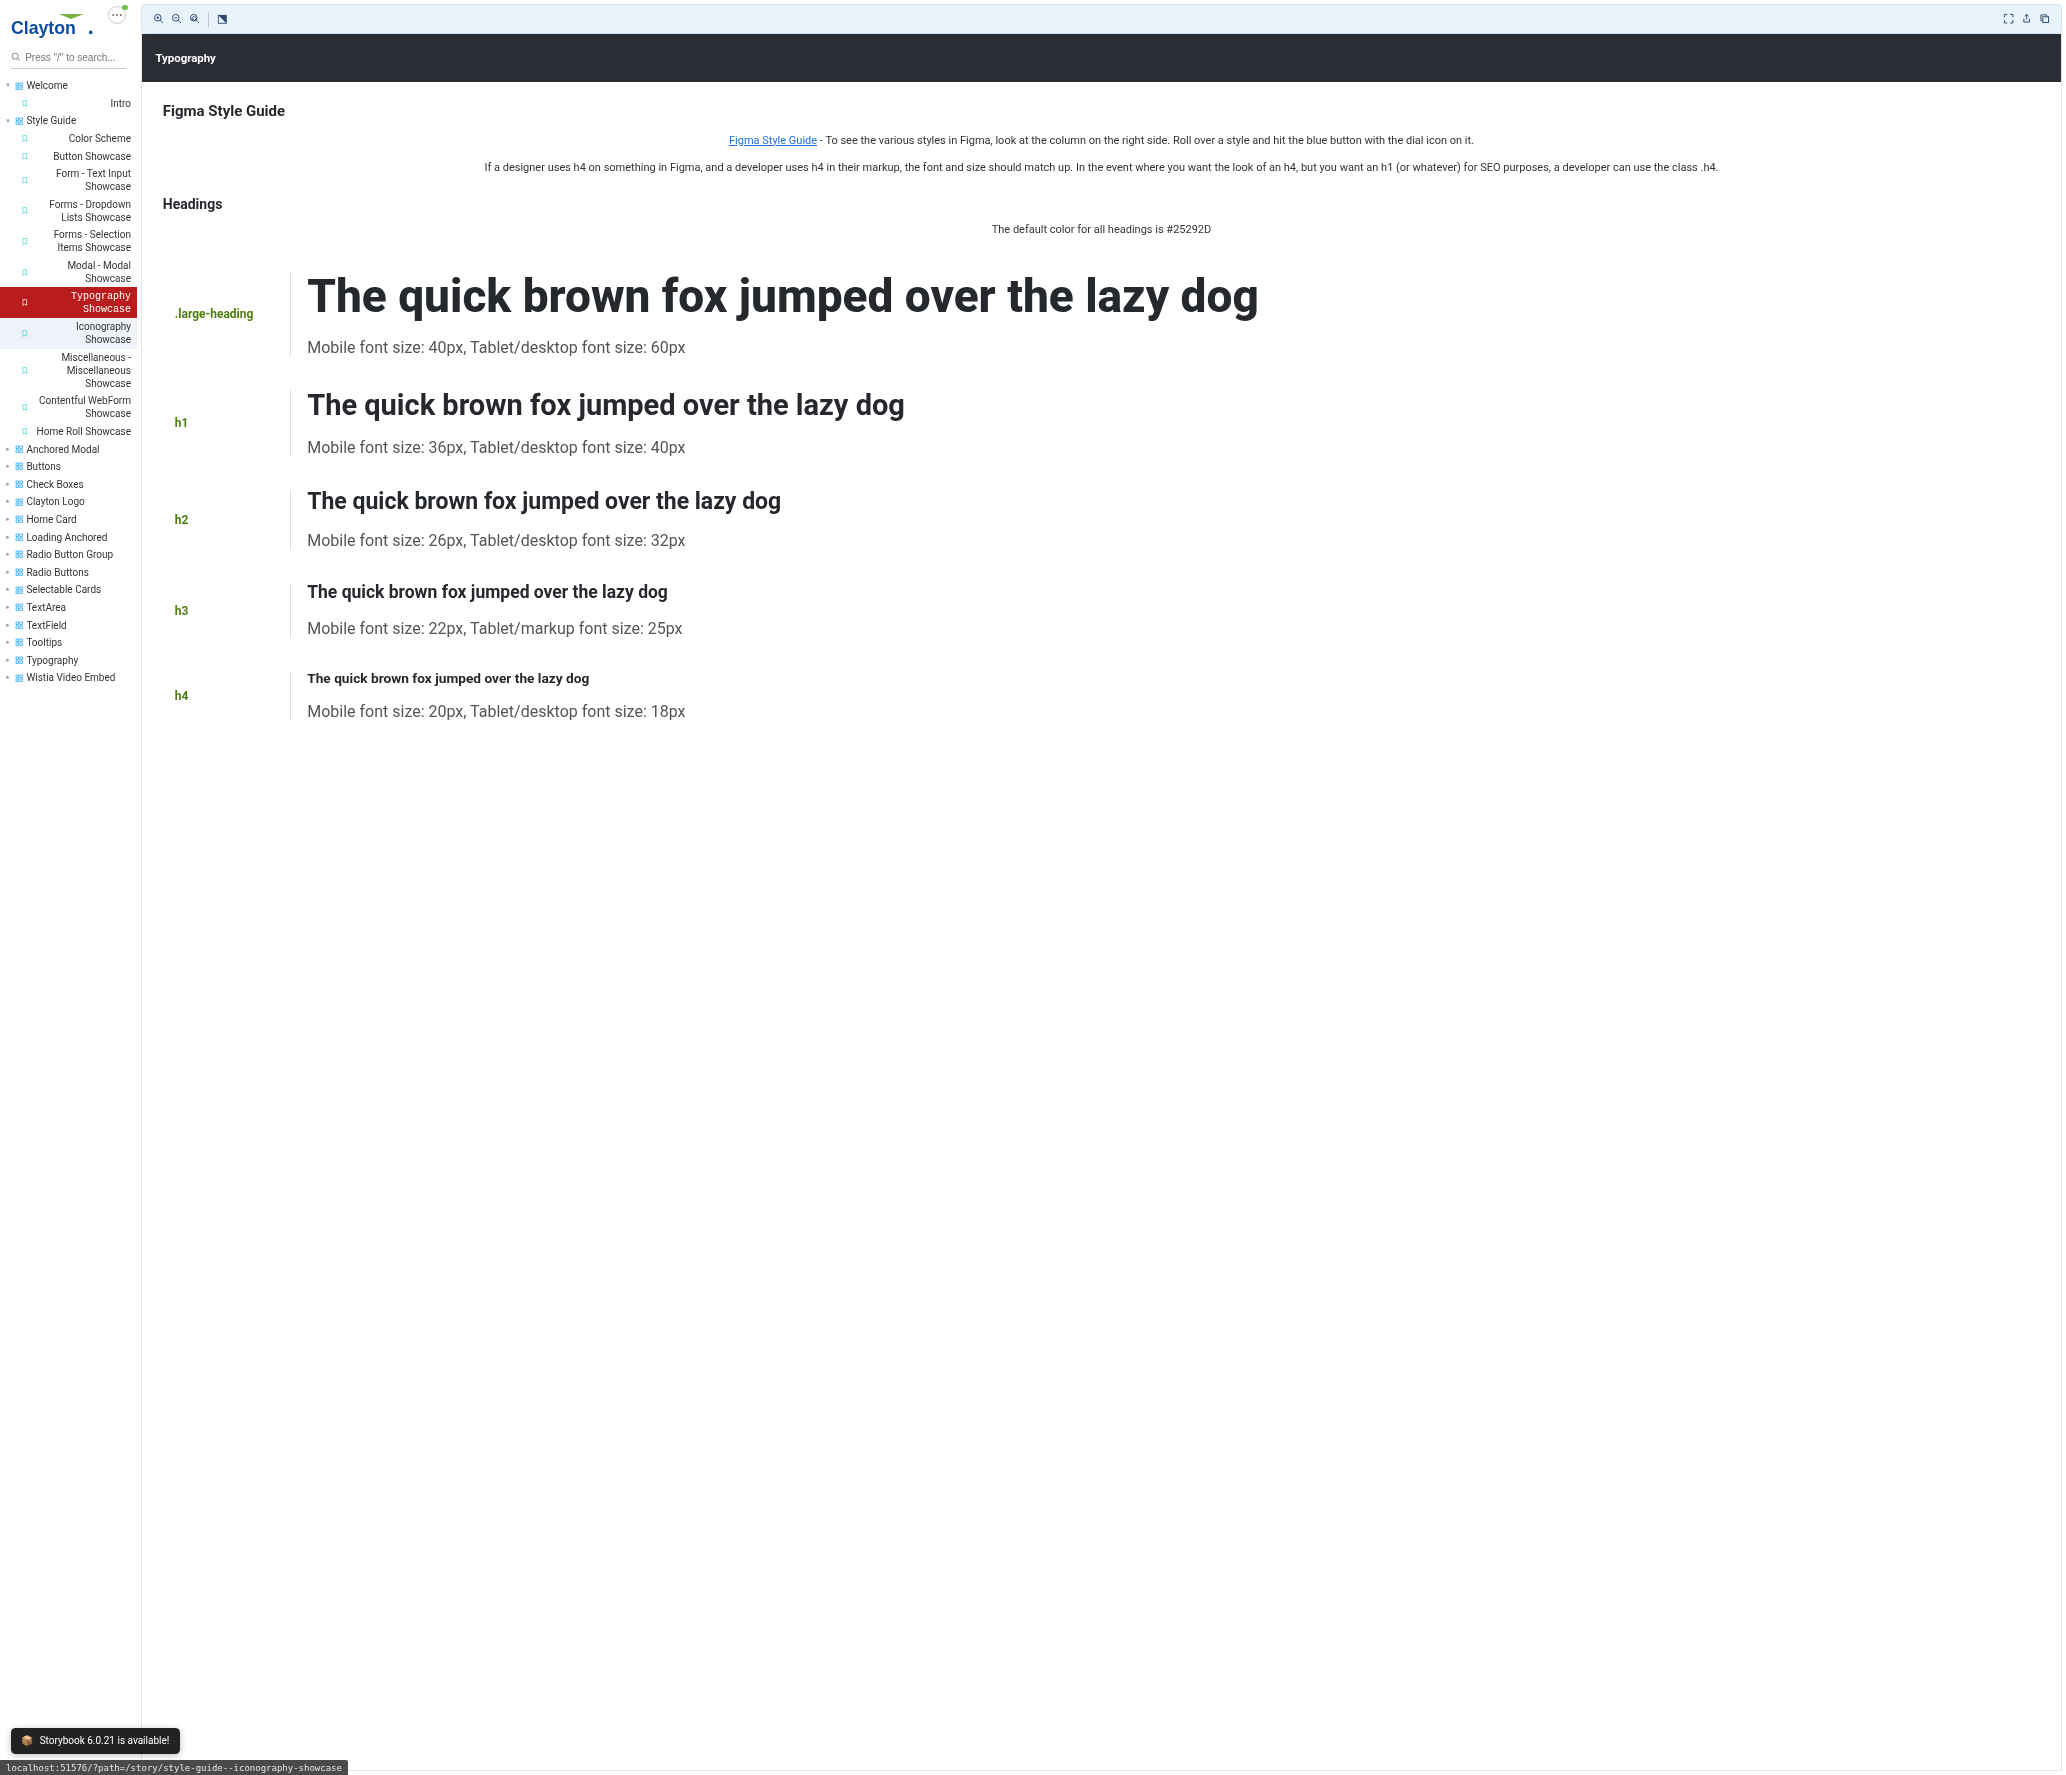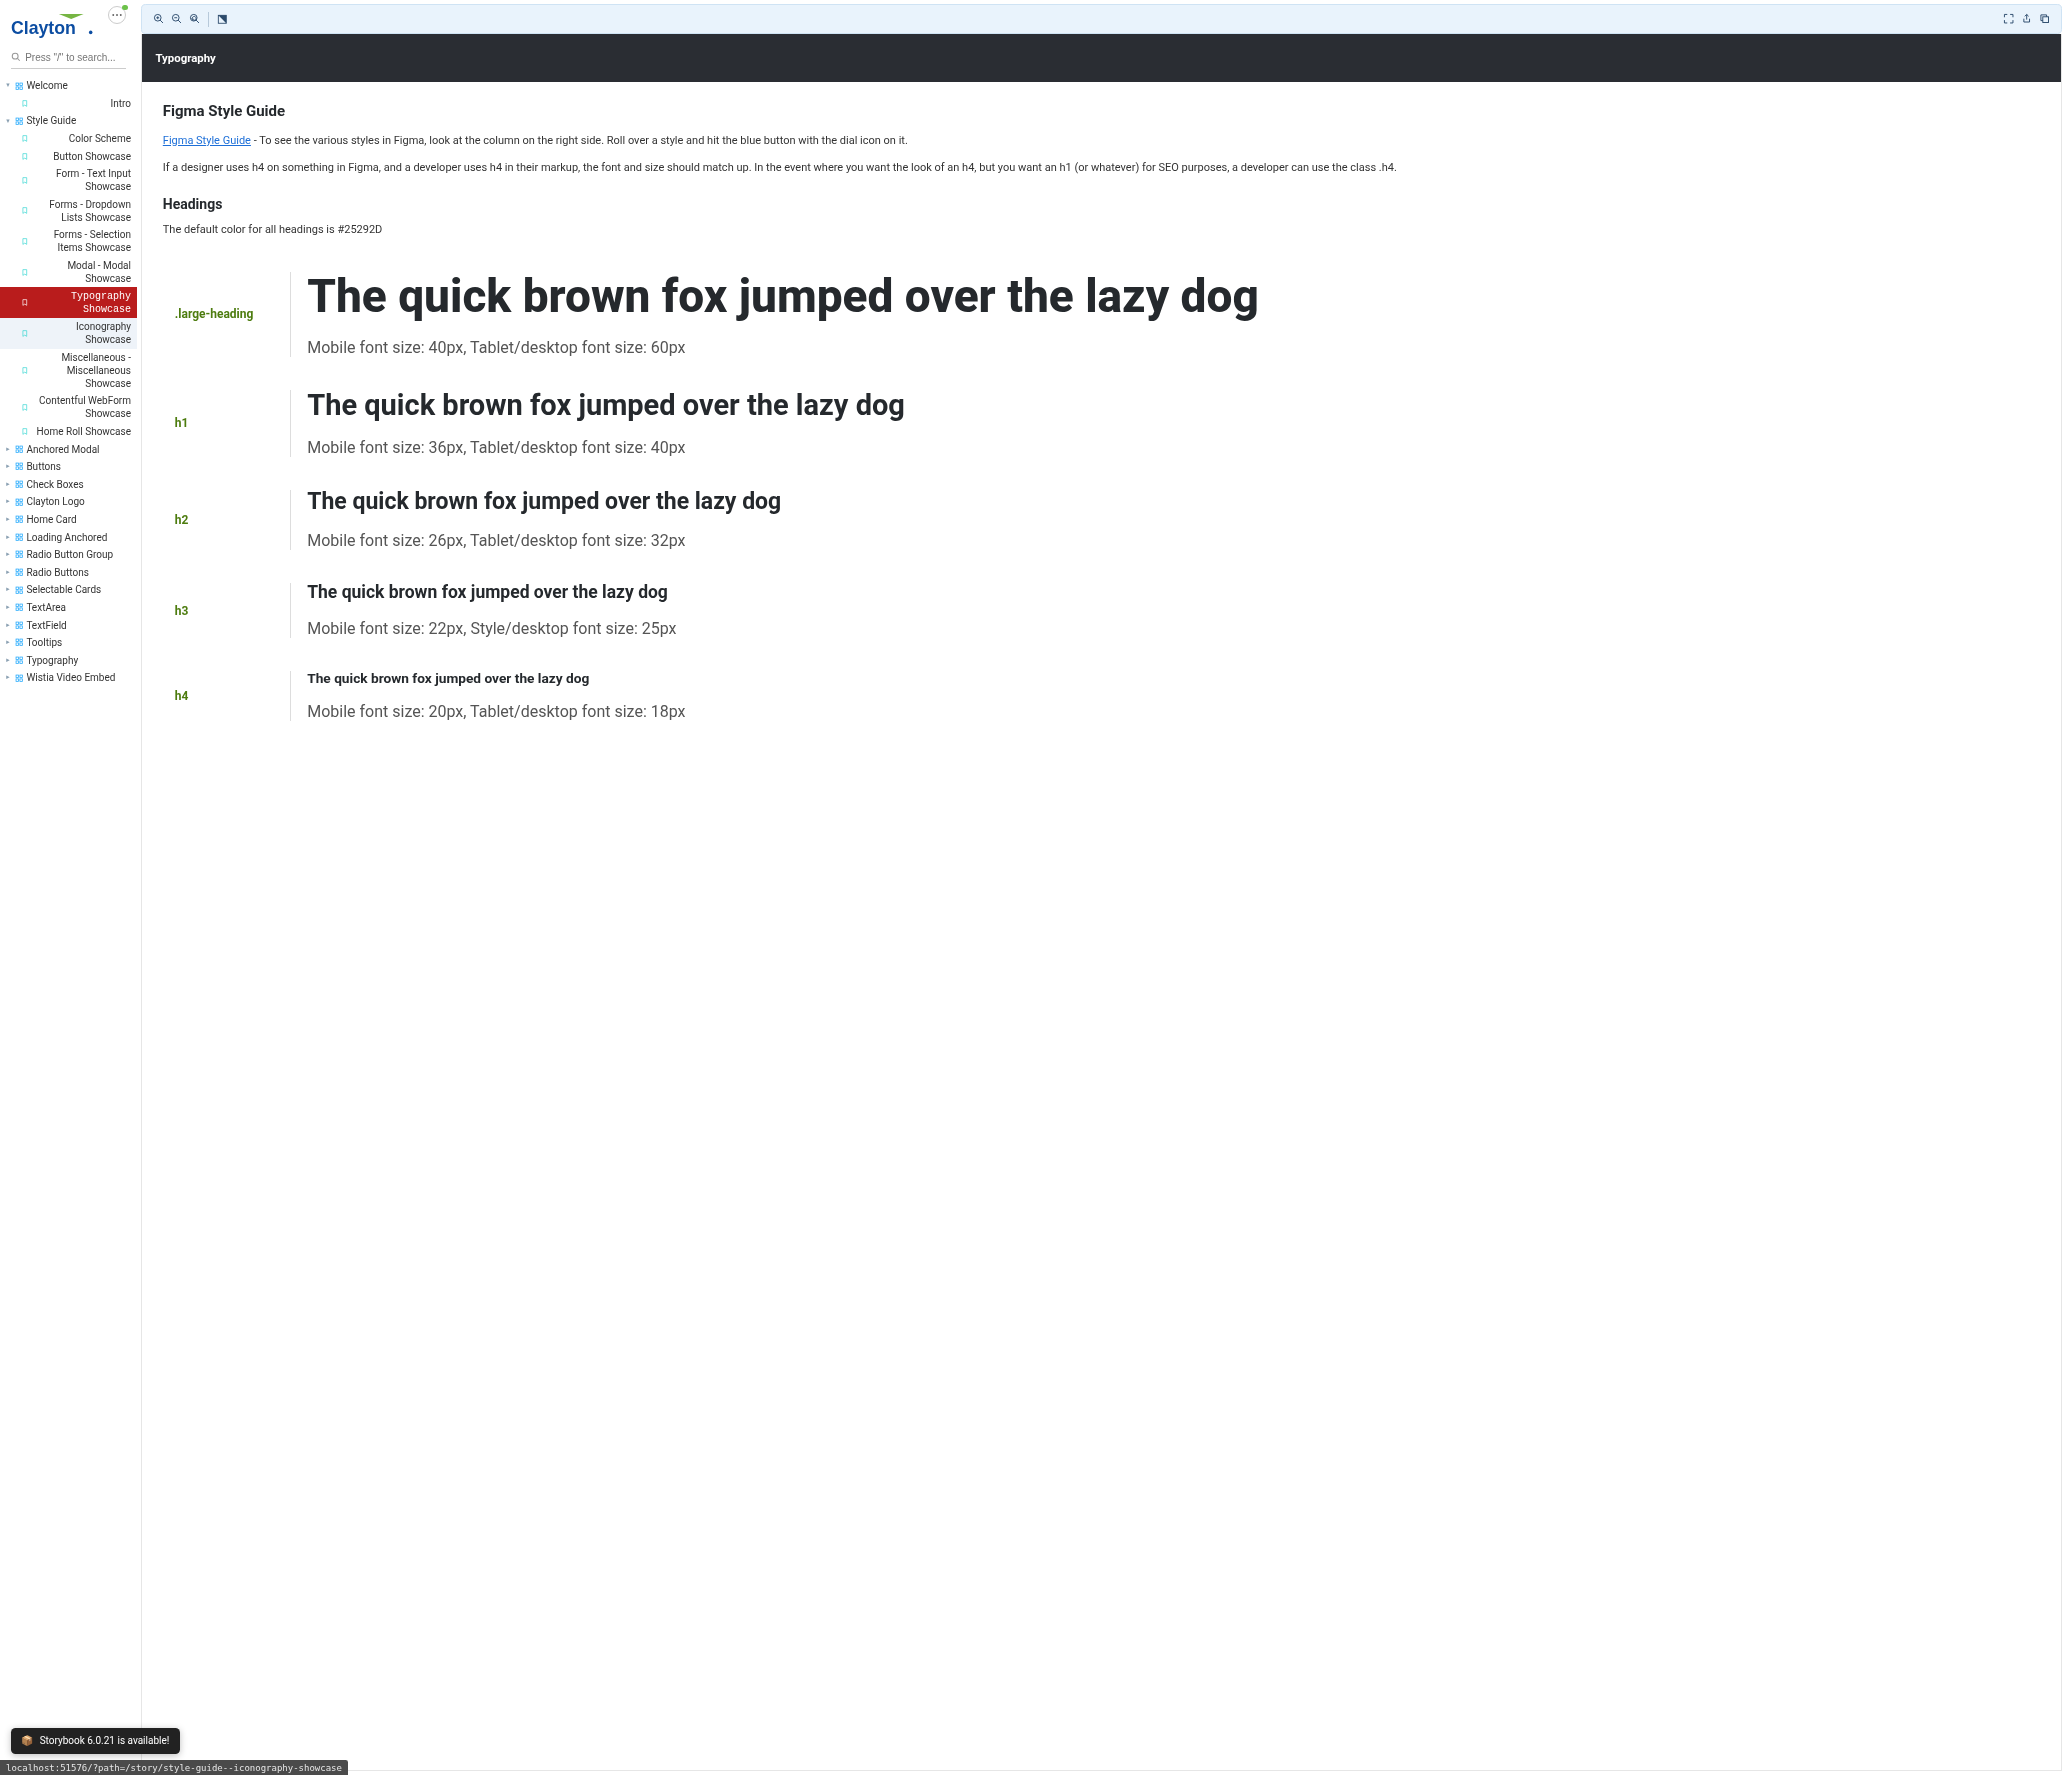--- a/index.html
+++ b/index.html
@@ -109,21 +109,21 @@
     font-size:11.4px; padding:16.7px 13.7px;
   }
 
   .doc-body{
     padding: 20px 21px 30px 21px;
     color:#333;
     font-size:11px;
   }
   .doc-body h2{ font-size:15px; font-weight:700; color:#25292D; margin-bottom:12px;}
   .doc-body h3.section{ font-size:14px; font-weight:700; color:#25292D; margin:20px 0 9px;}
-  .doc-body p{ margin-bottom:10.6px; line-height:1.55; }
+  .doc-body p{ margin-bottom:10.6px; line-height:1.55;text-align:center; }
   .doc-body a{ color:#1d6fd8; text-decoration:underline; }
 
   .type-row{
     display:flex; align-items:stretch; gap:12px;
     margin-top:33px;
   }
   .type-label{
     width:103px; min-width:103px;
     display:flex; align-items:center;
     font-weight:700; color:#4d7c0f; font-size:12px;margin-left:12px;
@@ -568,21 +568,21 @@
             <div class="type-sample">
               <div class="specimen">The quick brown fox jumped over the lazy dog</div>
               <div class="meta">Mobile font size: 26px, Tablet/desktop font size: 32px</div>
             </div>
           </div>
           <div class="type-row h3s">
             <div class="type-label">h3</div>
             <div class="type-divider"></div>
             <div class="type-sample">
               <div class="specimen">The quick brown fox jumped over the lazy dog</div>
-              <div class="meta">Mobile font size: 22px, Style/desktop font size: 25px</div>
+              <div class="meta">Mobile font size: 22px, Tablet/markup font size: 25px</div>
             </div>
           </div>
           <div class="type-row h4s">
             <div class="type-label">h4</div>
             <div class="type-divider"></div>
             <div class="type-sample">
               <div class="specimen">The quick brown fox jumped over the lazy dog</div>
               <div class="meta">Mobile font size: 20px, Tablet/desktop font size: 18px</div>
             </div>
           </div>

